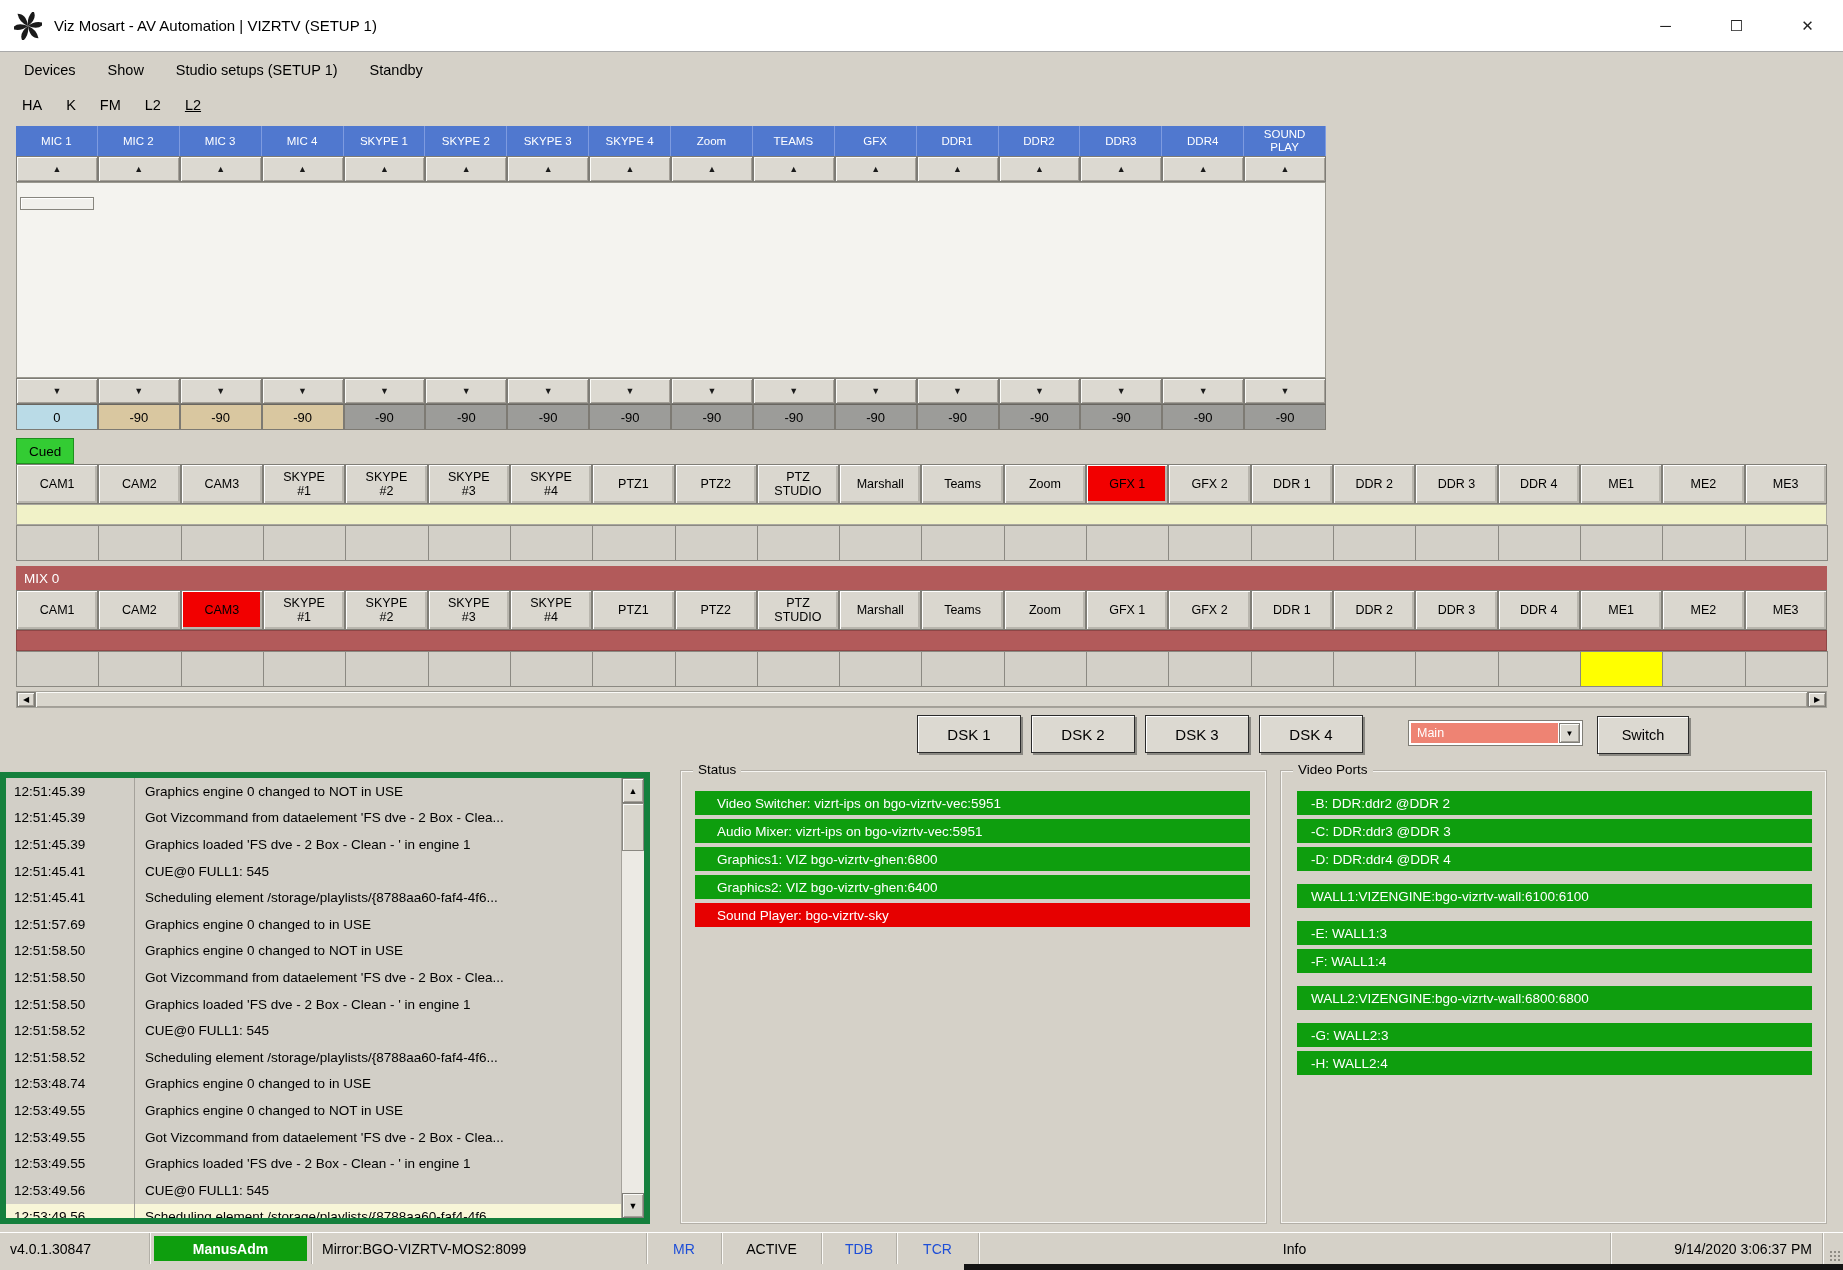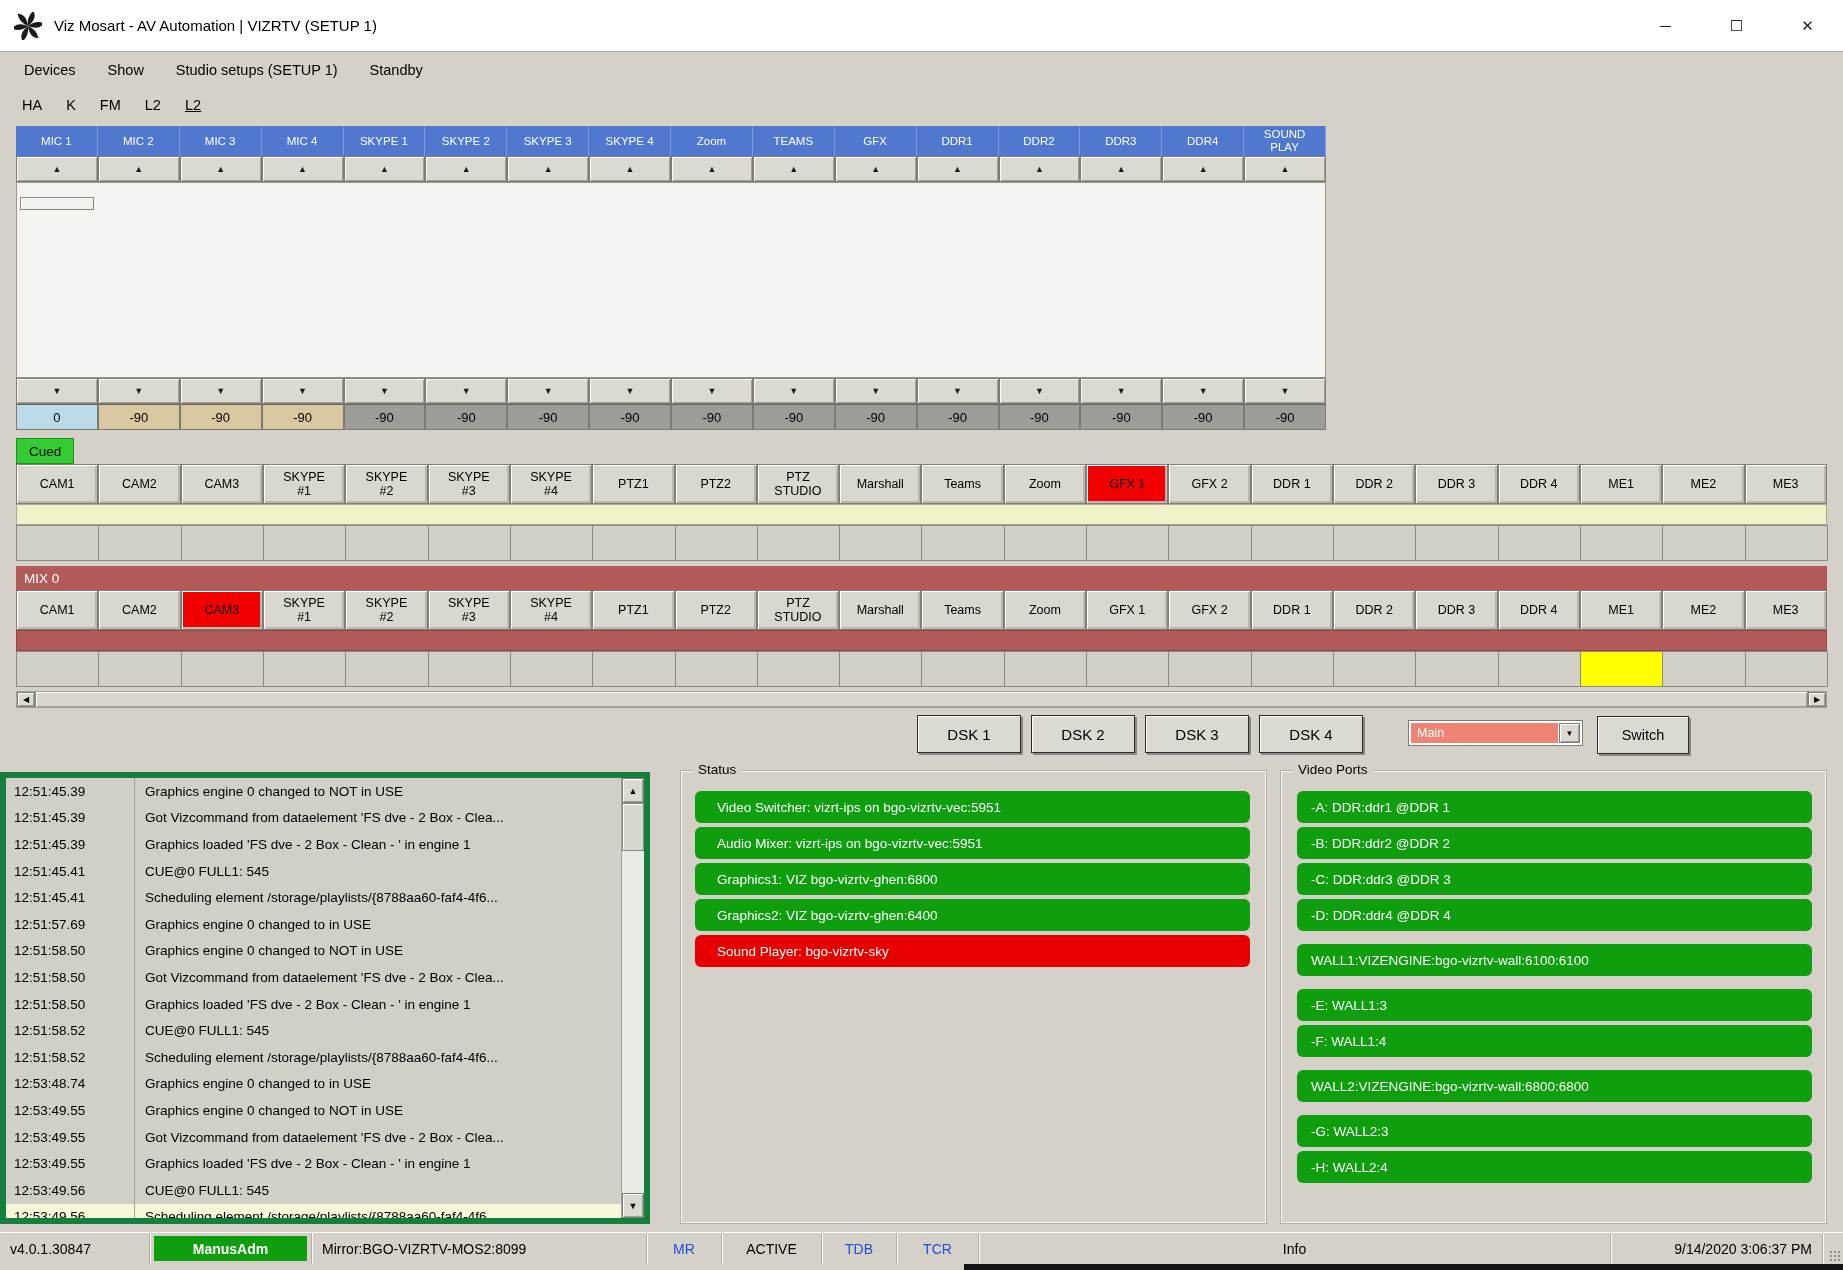--- a/index.html
+++ b/index.html
@@ -105,21 +105,21 @@
     box-shadow: inset 1px 1px 0 #fbfbf8; }
   .ls-track { flex:1; }
 
   
   .groupbox { border:1px solid #b3afa7; box-shadow: inset 0 0 0 1px #f6f5f2; }
   .gb-label { position:absolute; top:-9px; left:12px; background:#d5d1c8; padding:0 5px; font-size:13.5px; }
   .status-group { left:680px; top:770px; width:587px; height:454px; }
   .ports-group { left:1280px; top:770px; width:547px; height:454px; }
   .gb-body { position:absolute; left:14px; top:16px; right:16px; }
   .ports-group .gb-body { left:16px; right:14px; }
-  .sbar { height:32px; display:flex; align-items:center; color:#fff; font-size:13.5px; margin-top:4px;border-radius:6px; }
+  .sbar { height:24px; display:flex; align-items:center; color:#fff; font-size:13.5px; margin-top:4px; }
   .sbar.ok { background:var(--status-green,#0e9e0e); }
   .sbar.err { background:var(--status-red,#e60000); }
   .sbar.gap { margin-top:13px; }
   .pad22 { padding-left:22px; }
   .pad14 { padding-left:14px; }
 
   
   .statusbar { left:0; top:1232px; width:1843px; height:32px; background:#d5d1c8;
     border-top:1px solid #fff; display:flex; align-items:stretch; font-size:14px; }
   .sb-seg { display:flex; align-items:center; padding:0 10px;
@@ -508,21 +508,20 @@
       <div class="sbar pad22 ok">Audio Mixer: vizrt-ips on bgo-vizrtv-vec:5951</div>
       <div class="sbar pad22 ok">Graphics1: VIZ bgo-vizrtv-ghen:6800</div>
       <div class="sbar pad22 ok">Graphics2: VIZ bgo-vizrtv-ghen:6400</div>
       <div class="sbar pad22 err">Sound Player: bgo-vizrtv-sky</div>
     </div>
 </div>
 
 <div class="abs groupbox ports-group">
   <div class="gb-label">Video Ports</div>
   <div class="gb-body">
-      <div class="sbar pad14 ok">-A: DDR:ddr1 @DDR 1</div>
       <div class="sbar pad14 ok">-B: DDR:ddr2 @DDR 2</div>
       <div class="sbar pad14 ok">-C: DDR:ddr3 @DDR 3</div>
       <div class="sbar pad14 ok">-D: DDR:ddr4 @DDR 4</div>
       <div class="sbar pad14 ok gap">WALL1:VIZENGINE:bgo-vizrtv-wall:6100:6100</div>
       <div class="sbar pad14 ok gap">-E: WALL1:3</div>
       <div class="sbar pad14 ok">-F: WALL1:4</div>
       <div class="sbar pad14 ok gap">WALL2:VIZENGINE:bgo-vizrtv-wall:6800:6800</div>
       <div class="sbar pad14 ok gap">-G: WALL2:3</div>
       <div class="sbar pad14 ok">-H: WALL2:4</div>
     </div>

